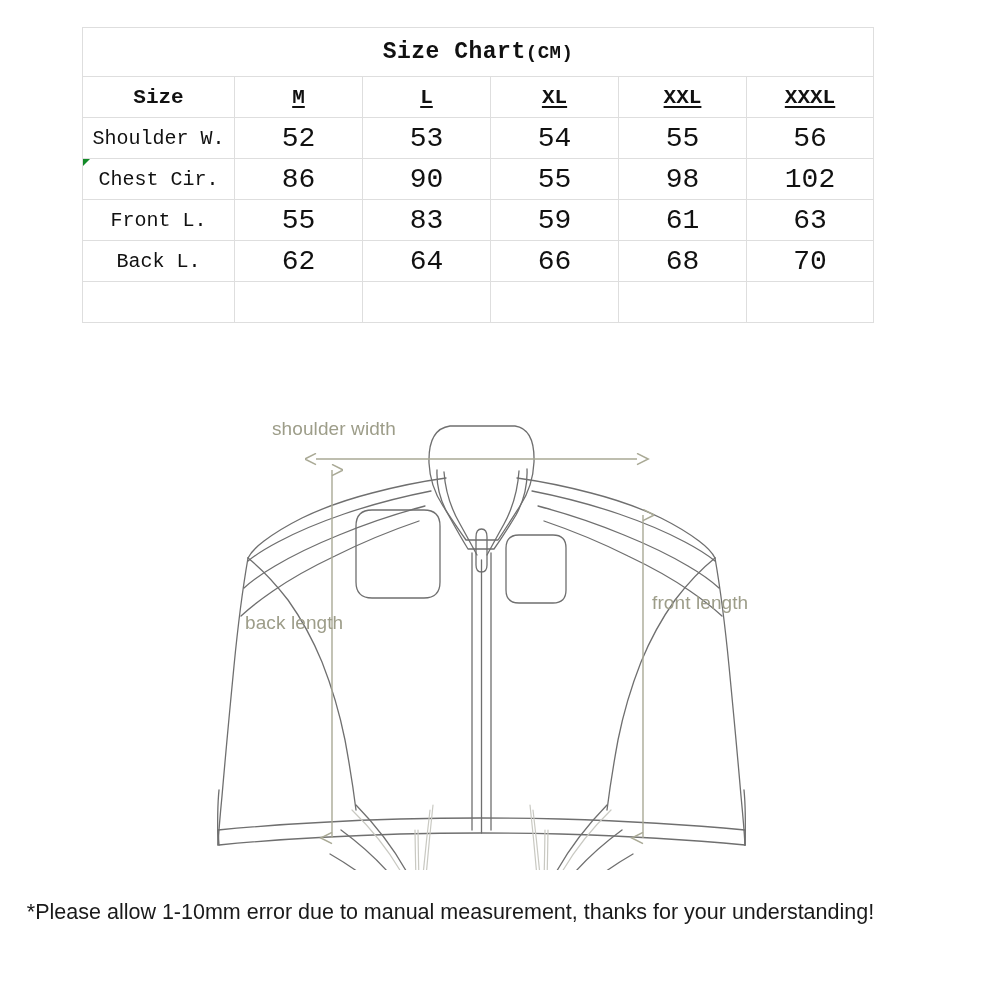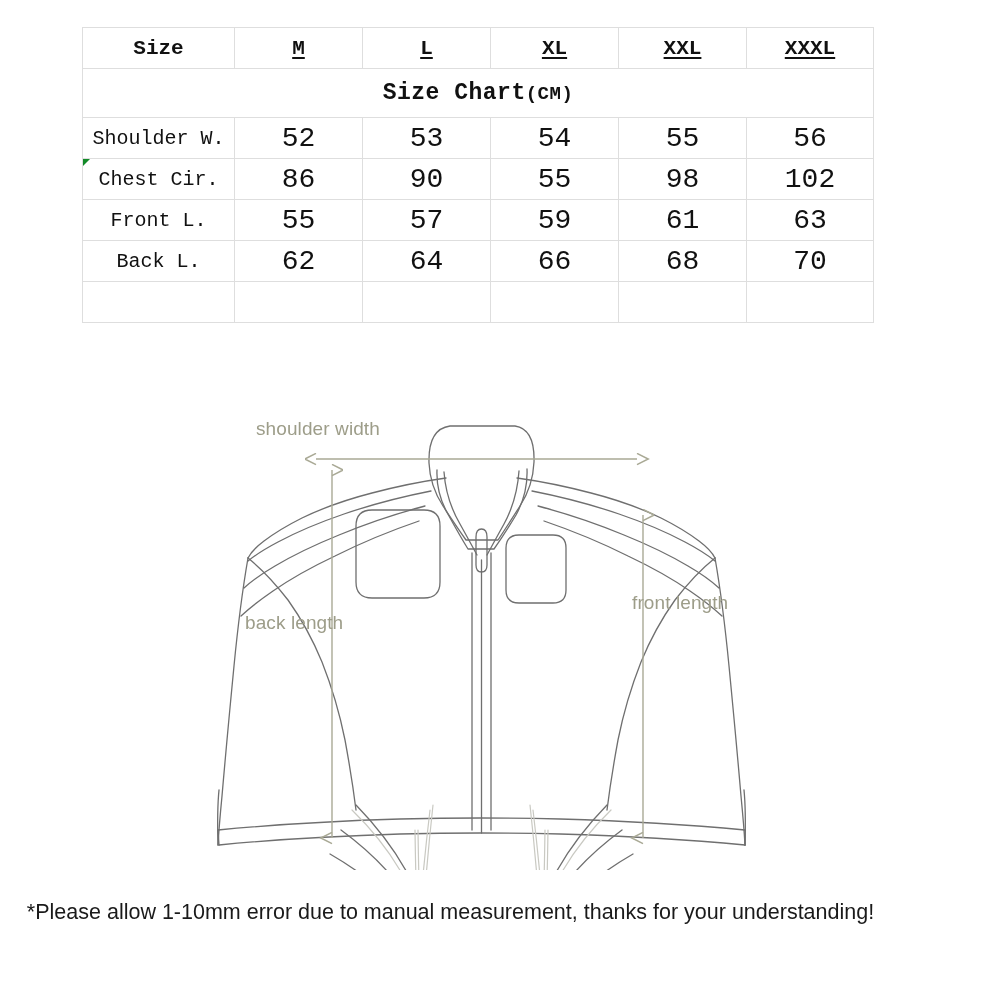--- a/index.html
+++ b/index.html
@@ -95,23 +95,23 @@
     height: 480px;
   }
   .diagram-label {
     position: absolute;
     font-family: "Liberation Sans", sans-serif;
     font-size: 19px;
     color: #9d9d89;
     white-space: nowrap;
     letter-spacing: 0.1px;
   }
-  #label-shoulder-width { left: 256px; top: 418px; }
+  #label-shoulder-width { left: 272px; top: 418px; }
   #label-back-length    { left: 213px; top: 612px; margin-left: 32px; }
-  #label-front-length   { left: 632px; top: 592px; }
+  #label-front-length   { left: 652px; top: 592px; }
 
   
   #footer-note {
     position: absolute;
     left: 0;
     top: 900px;
     width: 901px;
     text-align: center;
     font-family: "Liberation Sans", sans-serif;
     font-size: 21.5px;
@@ -126,43 +126,43 @@
   <colgroup>
     <col style="width:152px">
     <col style="width:128px">
     <col style="width:128px">
     <col style="width:128px">
     <col style="width:128px">
     <col style="width:127px">
   </colgroup>
   <tbody>
     <tr>
+      <td class="tbl-title-cell" colspan="6">
+        <span>Size Chart</span><span class="unit">(CM)</span>
+      </td>
+    </tr>
+
+    <tr>
       <td class="hdr-cell hdr-label">
         <span>Size</span>
       </td>
       <td class="hdr-cell">
         <span class="uline">M</span>
       </td>
       <td class="hdr-cell">
         <span class="uline">L</span>
       </td>
       <td class="hdr-cell">
         <span class="uline">XL</span>
       </td>
       <td class="hdr-cell">
         <span class="uline">XXL</span>
       </td>
       <td class="hdr-cell">
         <span class="uline">XXXL</span>
-      </td>
-    </tr>
-
-    <tr>
-      <td class="tbl-title-cell" colspan="6">
-        <span>Size Chart</span><span class="unit">(CM)</span>
       </td>
     </tr>
 
     <tr>
       <td class="row-label">Shoulder W.</td>
       <td class="data-cell">52</td>
       <td class="data-cell">53</td>
       <td class="data-cell">54</td>
       <td class="data-cell">55</td>
       <td class="data-cell">56</td>
@@ -173,21 +173,21 @@
       <td class="data-cell">86</td>
       <td class="data-cell">90</td>
       <td class="data-cell">55</td>
       <td class="data-cell">98</td>
       <td class="data-cell">102</td>
     </tr>
 
     <tr>
       <td class="row-label">Front L.</td>
       <td class="data-cell">55</td>
-      <td class="data-cell">57</td>
+      <td class="data-cell">83</td>
       <td class="data-cell">59</td>
       <td class="data-cell">61</td>
       <td class="data-cell">63</td>
     </tr>
 
     <tr>
       <td class="row-label">Back L.</td>
       <td class="data-cell">62</td>
       <td class="data-cell">64</td>
       <td class="data-cell">66</td>

